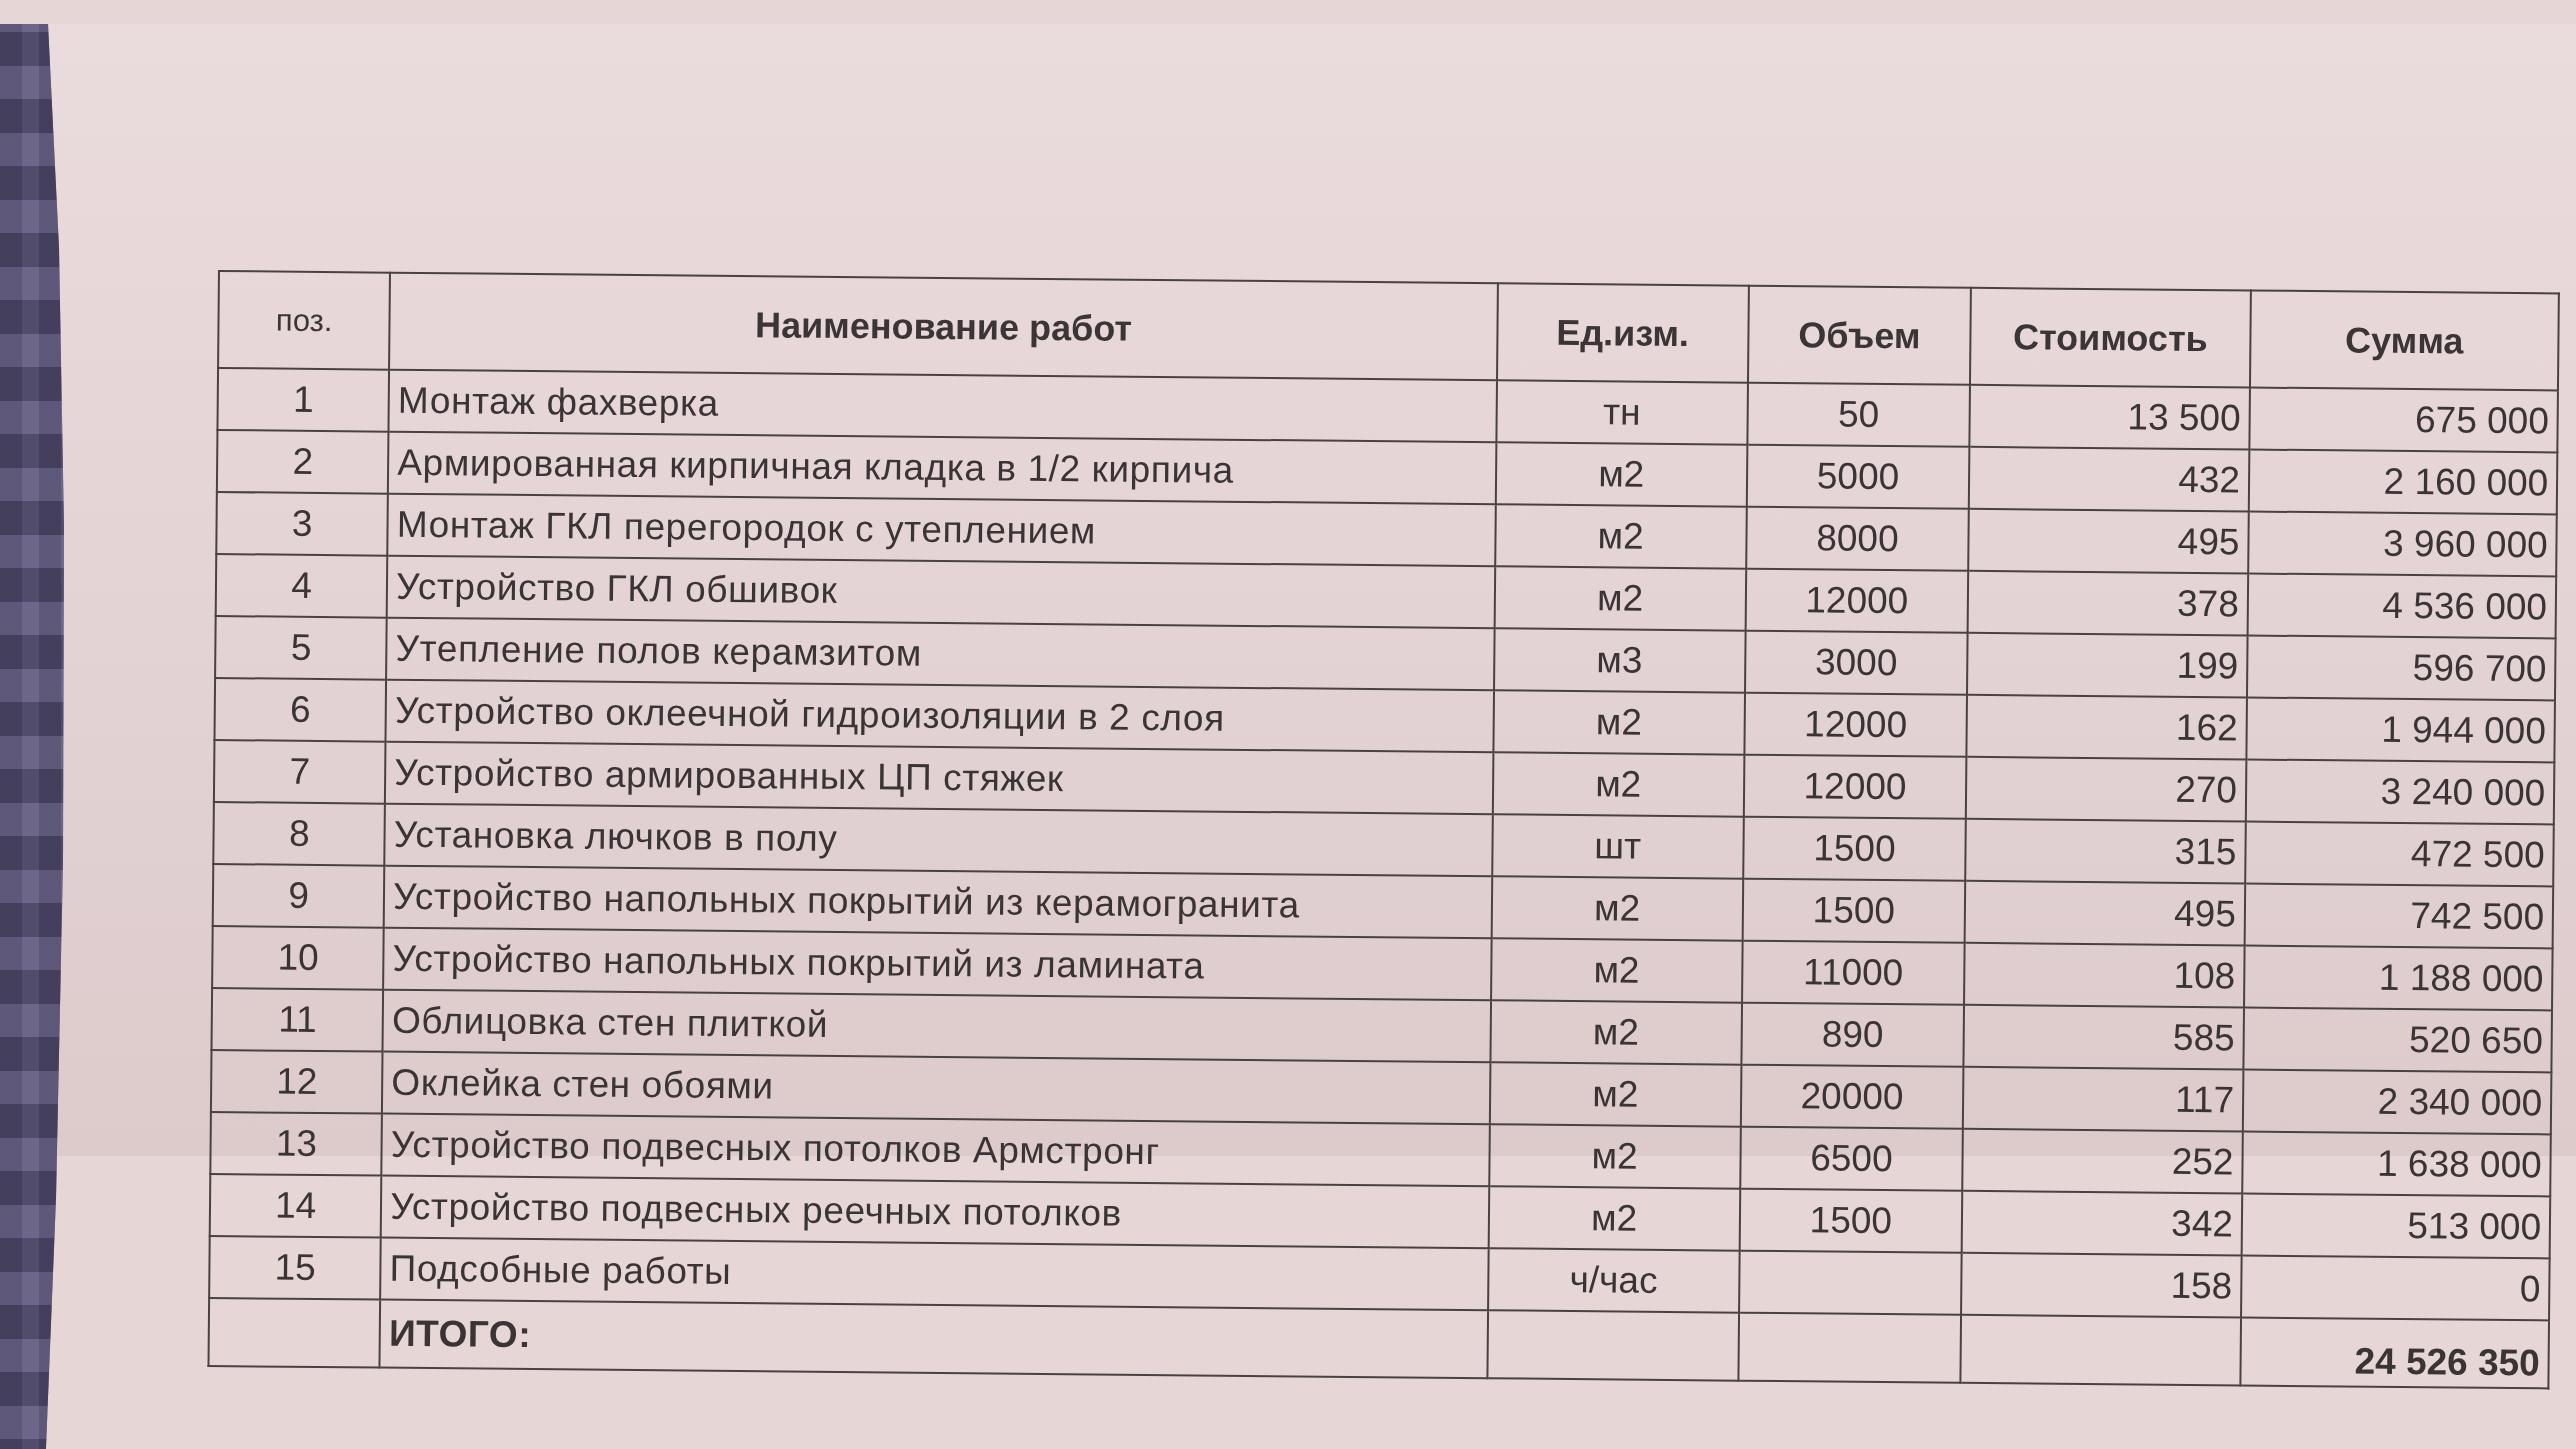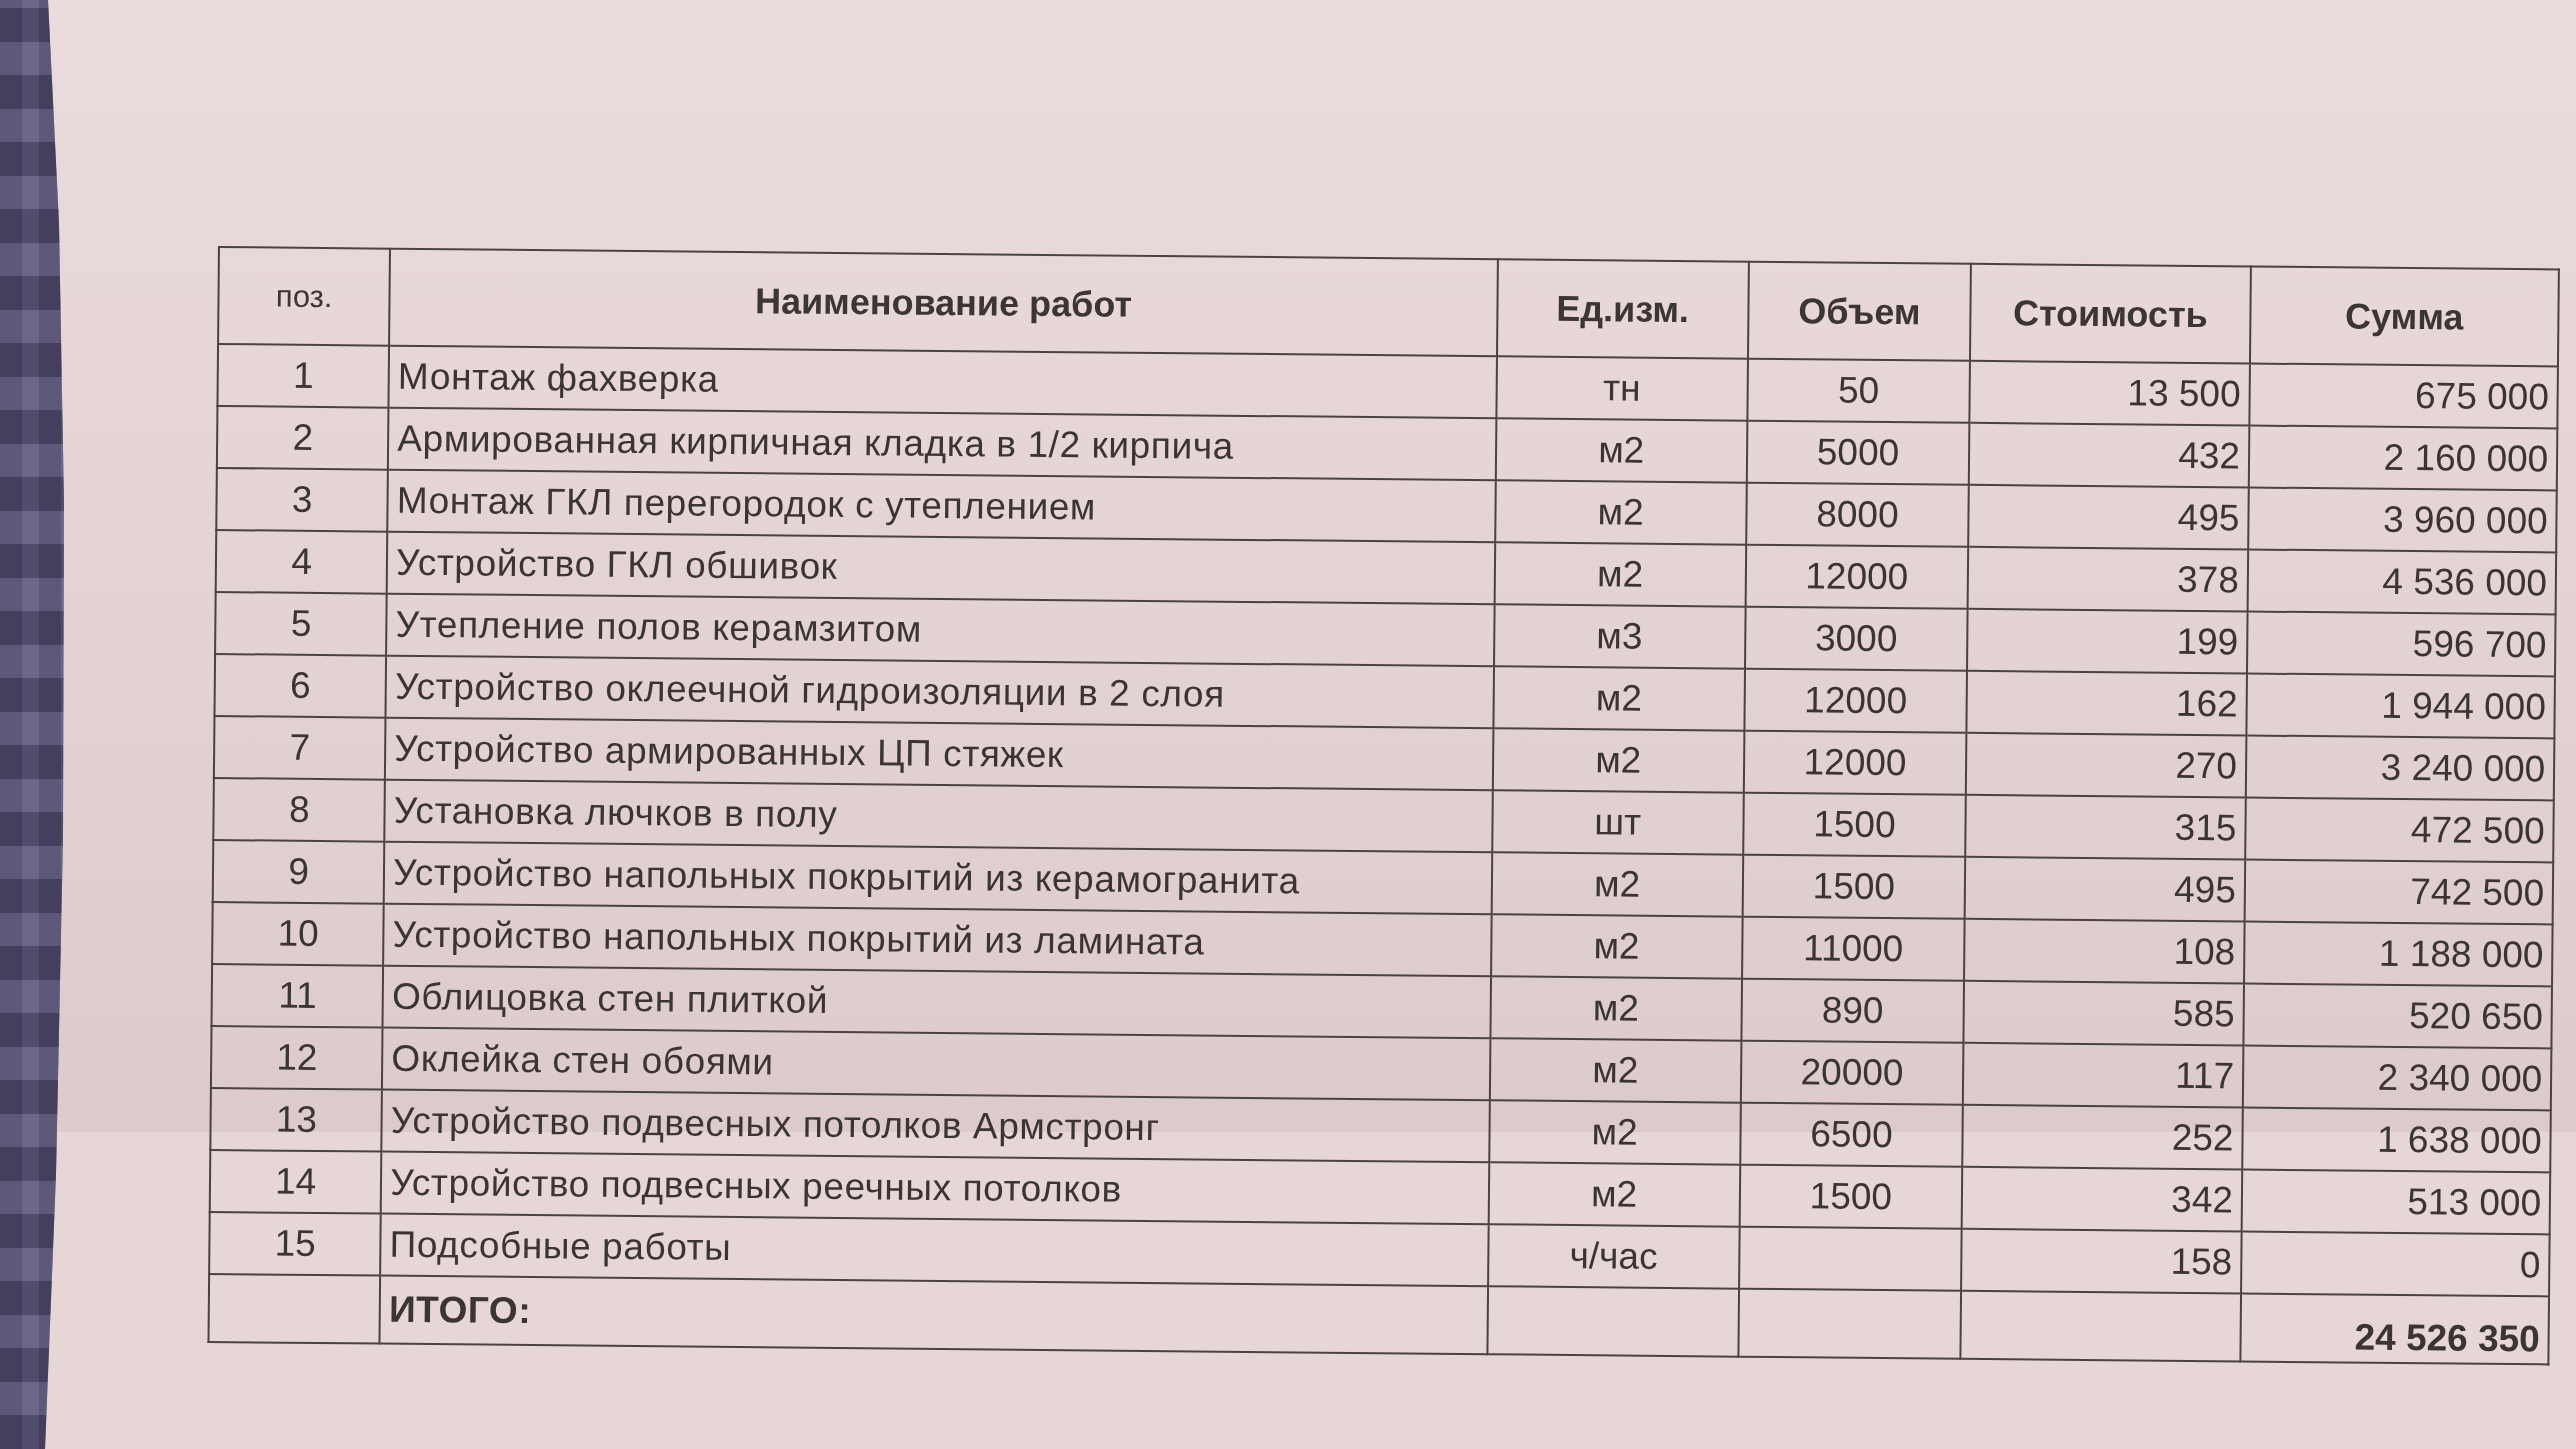--- a/index.html
+++ b/index.html
@@ -8,20 +8,21 @@
       width: 2576px;
       height: 1449px;
       overflow: hidden;
       background: #e6d6d6;
     }
     .scene {
       position: relative;
       width: 2576px;
       height: 1132px;
       background: linear-gradient(180deg, #eadbdc 0%, #e3d2d3 60%, #ddcbcc 100%);
+      margin-top: 24px;
     }
     .fabric {
       position: absolute;
       left: 0; top: 0;
       width: 67px;
       height: 1449px;
       background:
         repeating-linear-gradient(0deg, rgba(60,55,85,0.55) 0px, rgba(60,55,85,0.55) 34px, rgba(110,105,140,0.5) 34px, rgba(110,105,140,0.5) 67px),
         repeating-linear-gradient(90deg, #4d4866 0px, #4d4866 22.4px, #6b6688 22.4px, #6b6688 39px);
       clip-path: polygon(0 0, 48px 0, 59px 224px, 64px 503px, 63px 839px, 56px 1174px, 45px 1449px, 0 1449px);

